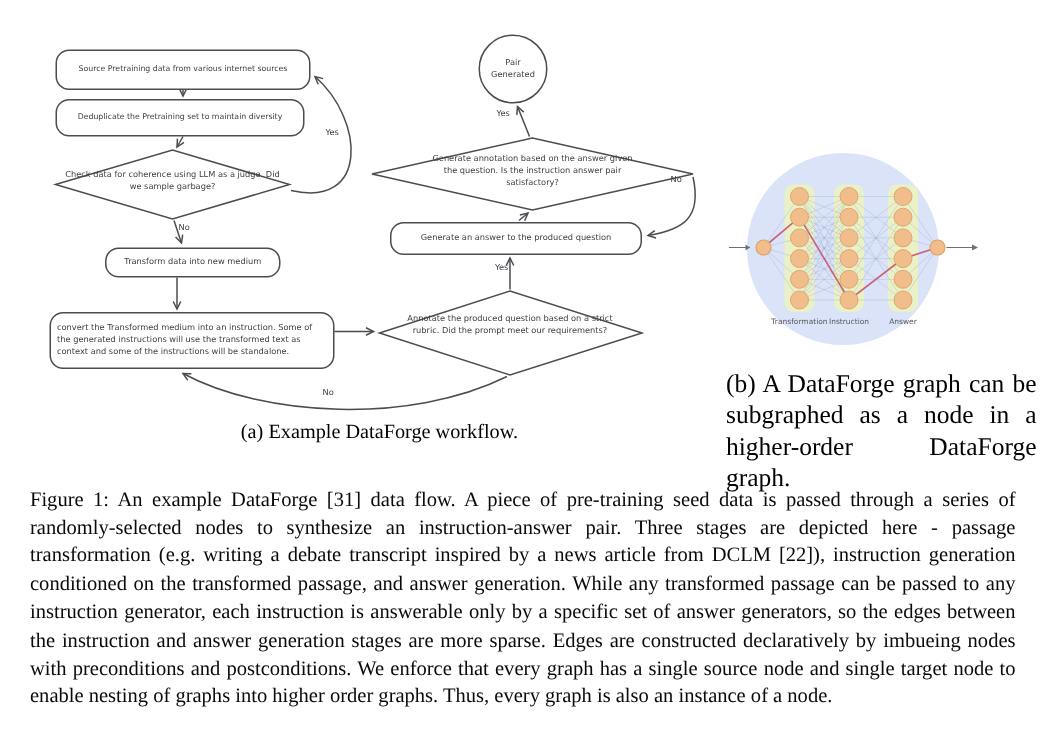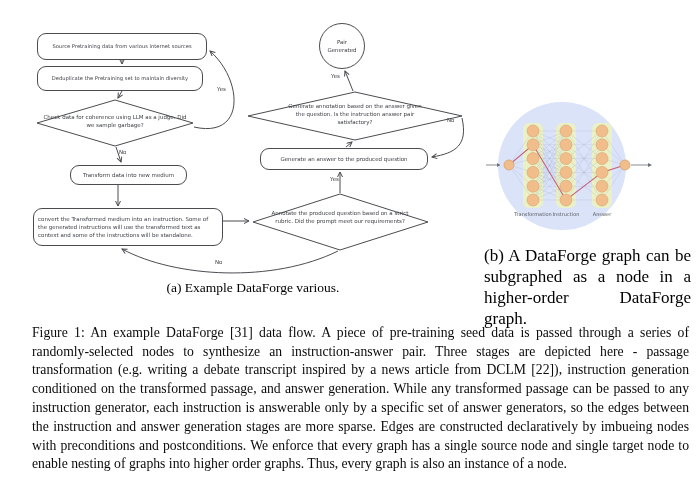--- a/index.html
+++ b/index.html
@@ -32,21 +32,21 @@
   }
   
   .fig-b{position:absolute;left:484px;top:93px;width:172px;height:148px;}
   .fig-b-caption{
     position:absolute;left:484px;top:245px;width:207px;font-size:17px;
     line-height:1.24;text-align:justify;color:#000;
   }
   
   .main-caption{
     position:absolute;left:20px;top:310px;width:657px;
-    font-size:13.7px;line-height:1.375;text-align:justify;color:#0a0a0a;margin-left:12px;
+    font-size:13.7px;line-height:1.375;text-align:justify;color:#0a0a0a;
   }
 </style>
 </head>
 <body>
 
 <div class="fig-a">
   <svg class="fc-svg" width="470" height="262" viewBox="0 0 470 262">
     <defs>
       <marker id="arr" markerWidth="9" markerHeight="9" refX="5.5" refY="3" orient="auto">
         <path d="M0.5,0.5 L5.5,3 L0.5,5.5" fill="none" stroke="#4a4c50" stroke-width="1"></path>
@@ -84,21 +84,21 @@
   <div class="fc-label" style="left:247px;top:190px;width:150px;">Annotate the produced question based on a strict rubric. Did the prompt meet our requirements?</div>
 
   <span class="edge-label" style="left:199px;top:66px;">Yes</span>
   <span class="edge-label" style="left:101px;top:129px;">No</span>
   <span class="edge-label" style="left:312px;top:156px;">Yes</span>
   <span class="edge-label" style="left:313px;top:53px;">Yes</span>
   <span class="edge-label" style="left:429px;top:97px;">No</span>
   <span class="edge-label" style="left:197px;top:239px;">No</span>
 </div>
 
-<div class="fig-a-caption">(a) Example DataForge various.</div>
+<div class="fig-a-caption">(a) Example DataForge workflow.</div>
 
 <div class="fig-b">
   <svg id="figb-svg" width="172" height="148" viewBox="0 0 172 148">
     <g id="figb-bg">
         <circle cx="78" cy="73" r="64" fill="#dbe3f8"></circle>
         <rect x="39" y="30" width="20" height="85" rx="6" fill="#eaf1c6"></rect>
         <rect x="72" y="30" width="20" height="85" rx="6" fill="#eaf1c6"></rect>
         <rect x="108" y="30" width="20" height="85" rx="6" fill="#eaf1c6"></rect>
         <path d="M2,72 L16,72" stroke="#6b6f76" stroke-width="0.8" fill="none"></path>
         <path d="M16,72 l-3,-2 l0,4 z" fill="#6b6f76"></path>

